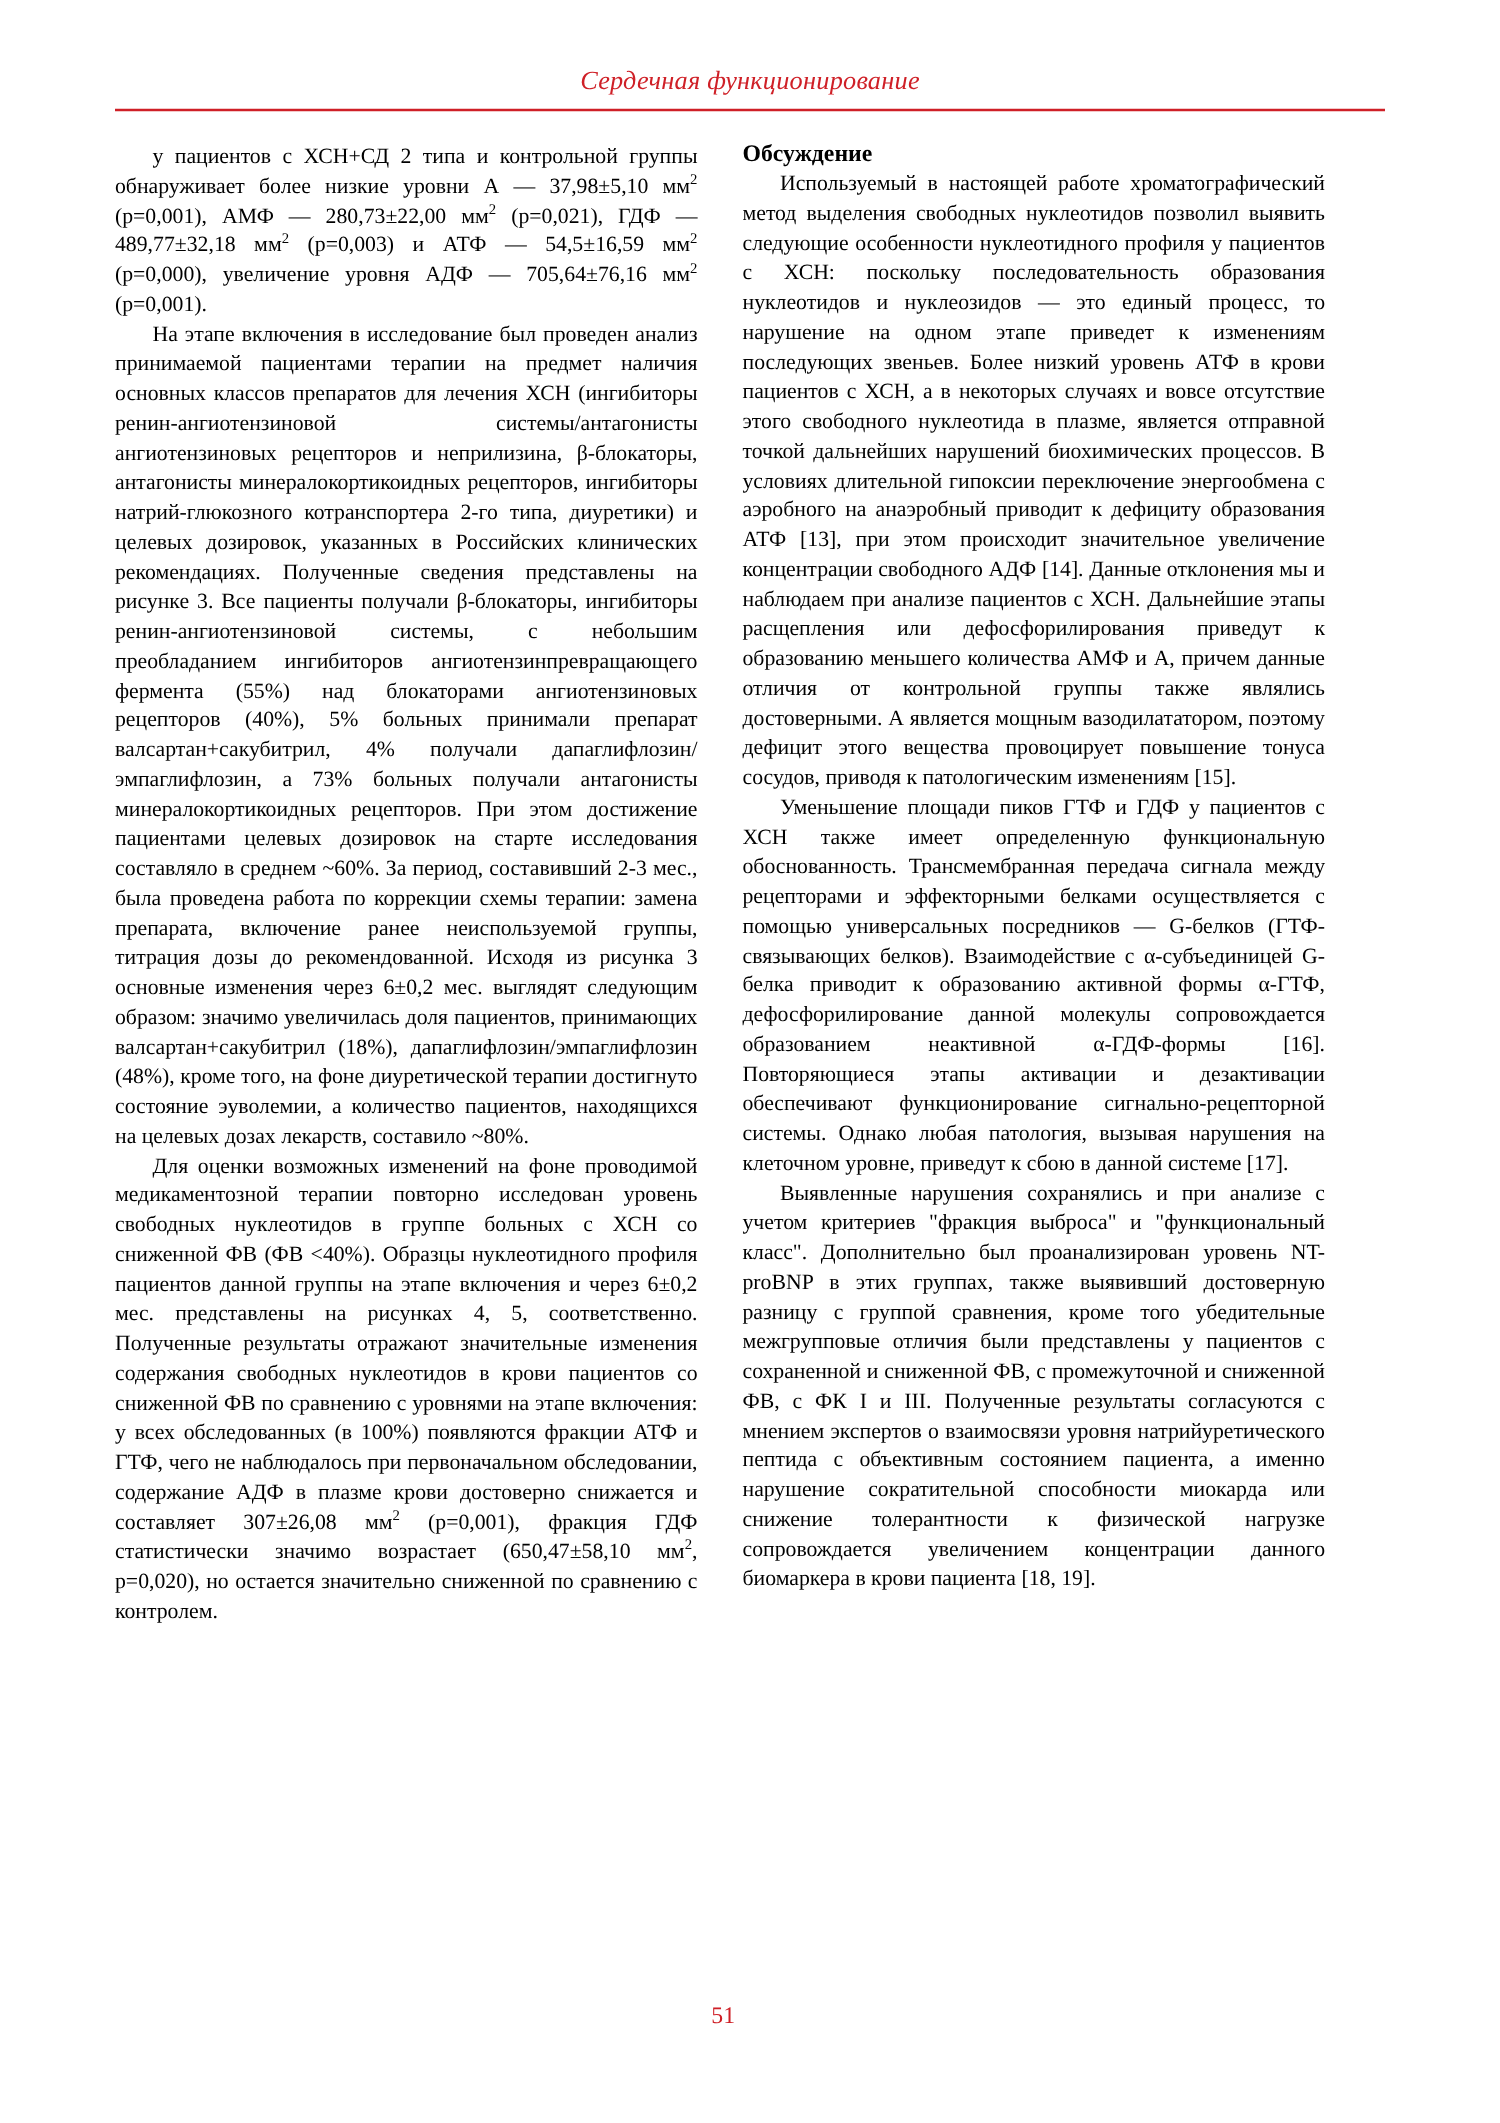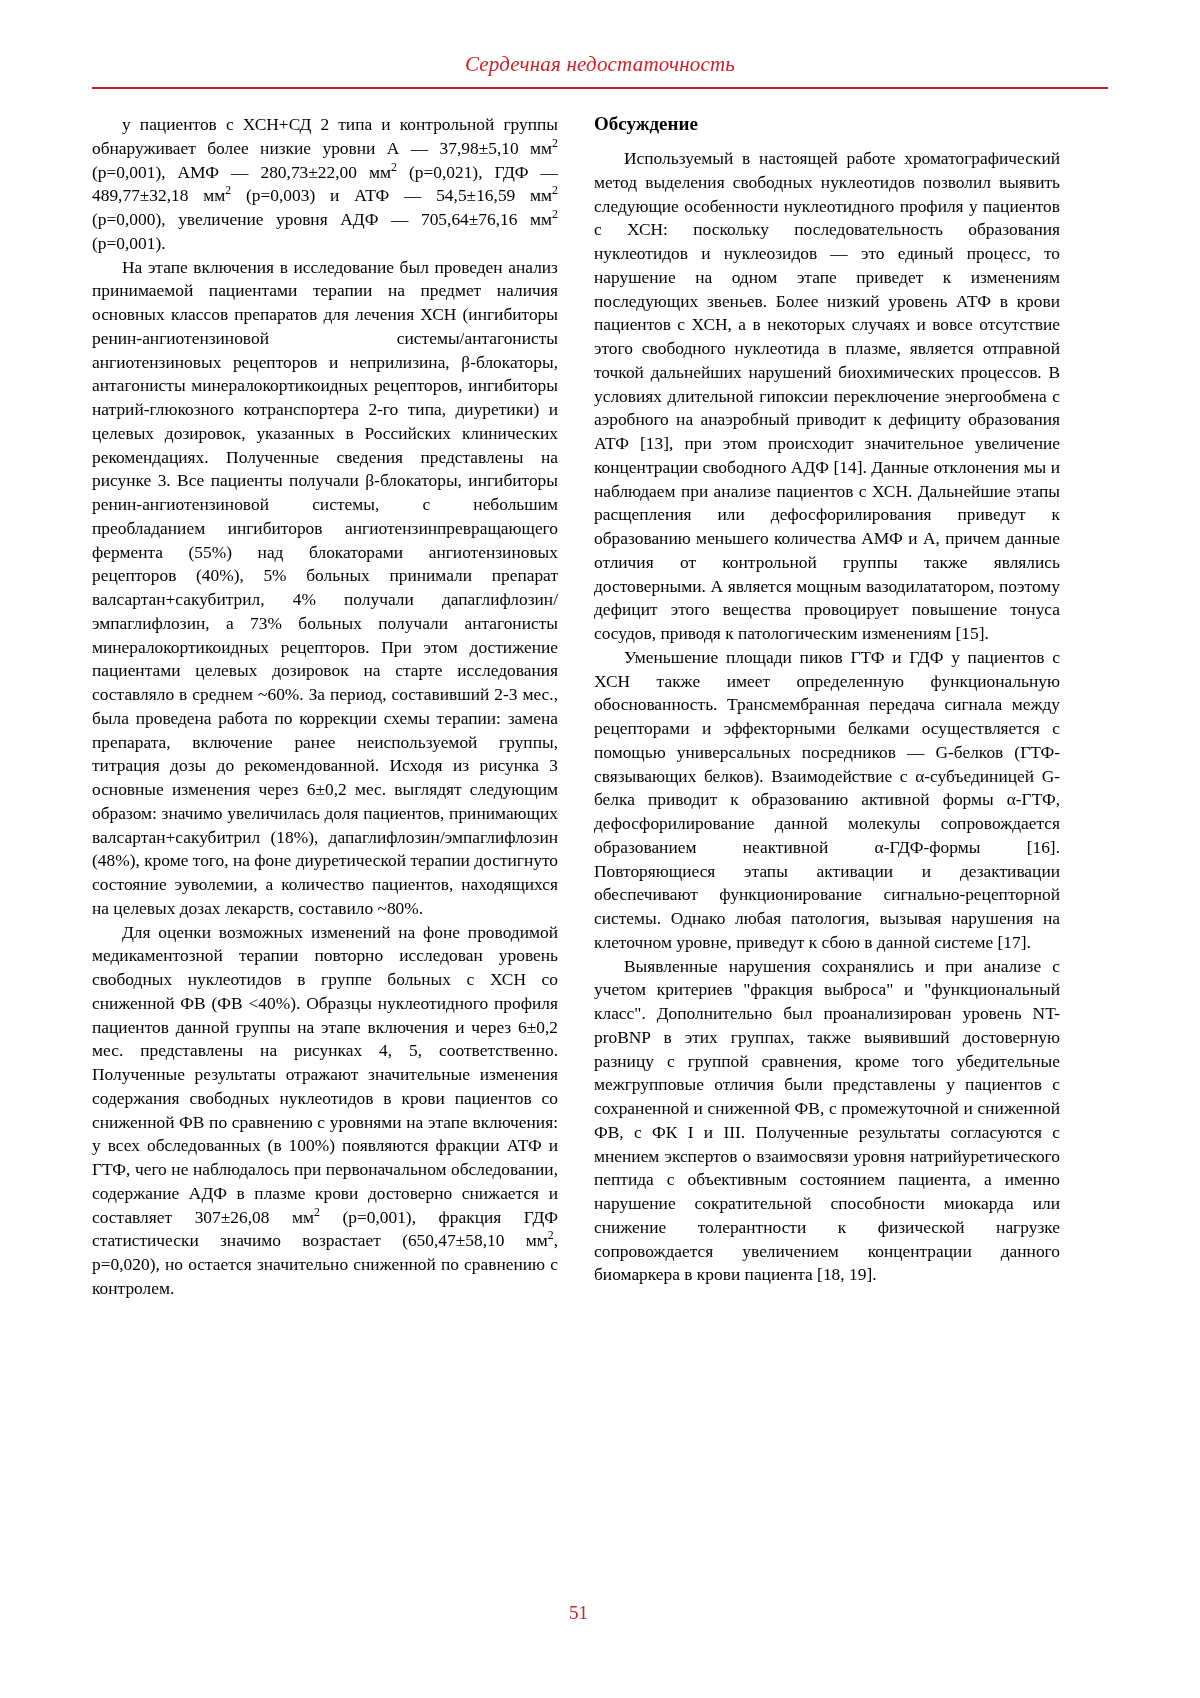--- a/index.html
+++ b/index.html
@@ -47,21 +47,21 @@
   p {
     margin: 0;
     text-align: justify;
     text-justify: inter-word;
     font-size: 17.4px;
     line-height: 1.365;
     text-indent: 30px;
     hyphens: manual;
   }
   h2.section {
-    margin: 0 0 12px 0;
+    margin: 0 0 0 0;
     font-family: "Liberation Serif", serif;
     font-size: 19px;
     font-weight: bold;
     text-align: left;
   }
   sup {
     font-size: 0.68em;
     vertical-align: super;
     line-height: 0;
   }
@@ -74,21 +74,21 @@
     color: #cf2027;
     font-size: 19px;
     font-family: "Liberation Serif", serif;
   }
 </style>
 </head>
 <body>
 
 <div class="page">
 
-  <div class="running-head" style="color: rgb(207, 32, 39);">Сердечная недостаточность</div>
+  <div class="running-head" style="color: rgb(207, 32, 39);">Сердечная функционирование</div>
   <div class="head-rule" style="border-top-color: rgb(207, 32, 39);"></div>
 
   <div class="columns">
 
     <div class="col">
       <p>у пациентов с ХСН+СД 2 типа и контрольной группы обнаруживает более низкие уровни А — 37,98±5,10 мм<sup>2</sup> (p=0,001), АМФ — 280,73±22,00 мм<sup>2</sup> (p=0,021), ГДФ — 489,77±32,18 мм<sup>2</sup> (p=0,003) и АТФ — 54,5±16,59 мм<sup>2</sup> (p=0,000), увеличение уровня АДФ — 705,64±76,16 мм<sup>2</sup> (p=0,001).</p>
       <p>На этапе включения в исследование был проведен анализ принимаемой пациентами терапии на предмет наличия основных классов препаратов для лечения ХСН (ингибиторы ренин-ангиотензиновой системы/антагонисты ангиотензиновых рецепторов и неприлизина, β-блокаторы, антагонисты минералокортикоидных рецепторов, ингибиторы натрий-глюкозного котранспортера 2-го типа, диуретики) и целевых дозировок, указанных в Российских клинических рекомендациях. Полученные сведения представлены на рисунке 3. Все пациенты получали β-блокаторы, ингибиторы ренин-ангиотензиновой системы, с небольшим преобладанием ингибиторов ангиотензинпревращающего фермента (55%) над блокаторами ангиотензиновых рецепторов (40%), 5% больных принимали препарат валсартан+сакубитрил, 4% получали дапаглифлозин/эмпаглифлозин, а 73% больных получали антагонисты минералокортикоидных рецепторов. При этом достижение пациентами целевых дозировок на старте исследования составляло в среднем ~60%. За период, составивший 2-3 мес., была проведена работа по коррекции схемы терапии: замена препарата, включение ранее неиспользуемой группы, титрация дозы до рекомендованной. Исходя из рисунка 3 основные изменения через 6±0,2 мес. выглядят следующим образом: значимо увеличилась доля пациентов, принимающих валсартан+сакубитрил (18%), дапаглифлозин/эмпаглифлозин (48%), кроме того, на фоне диуретической терапии достигнуто состояние эуволемии, а количество пациентов, находящихся на целевых дозах лекарств, составило ~80%.</p>
       <p>Для оценки возможных изменений на фоне проводимой медикаментозной терапии повторно исследован уровень свободных нуклеотидов в группе больных с ХСН со сниженной ФВ (ФВ &lt;40%). Образцы нуклеотидного профиля пациентов данной группы на этапе включения и через 6±0,2 мес. представлены на рисунках 4, 5, соответственно. Полученные результаты отражают значительные изменения содержания свободных нуклеотидов в крови пациентов со сниженной ФВ по сравнению с уровнями на этапе включения: у всех обследованных (в 100%) появляются фракции АТФ и ГТФ, чего не наблюдалось при первоначальном обследовании, содержание АДФ в плазме крови достоверно снижается и составляет 307±26,08 мм<sup>2</sup> (p=0,001), фракция ГДФ статистически значимо возрастает (650,47±58,10 мм<sup>2</sup>, p=0,020), но остается значительно сниженной по сравнению с контролем.</p>
     </div>
 

